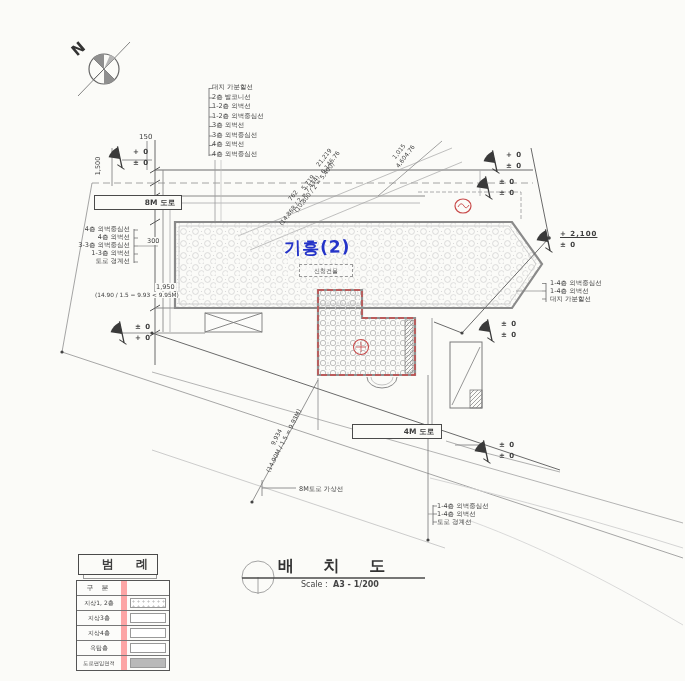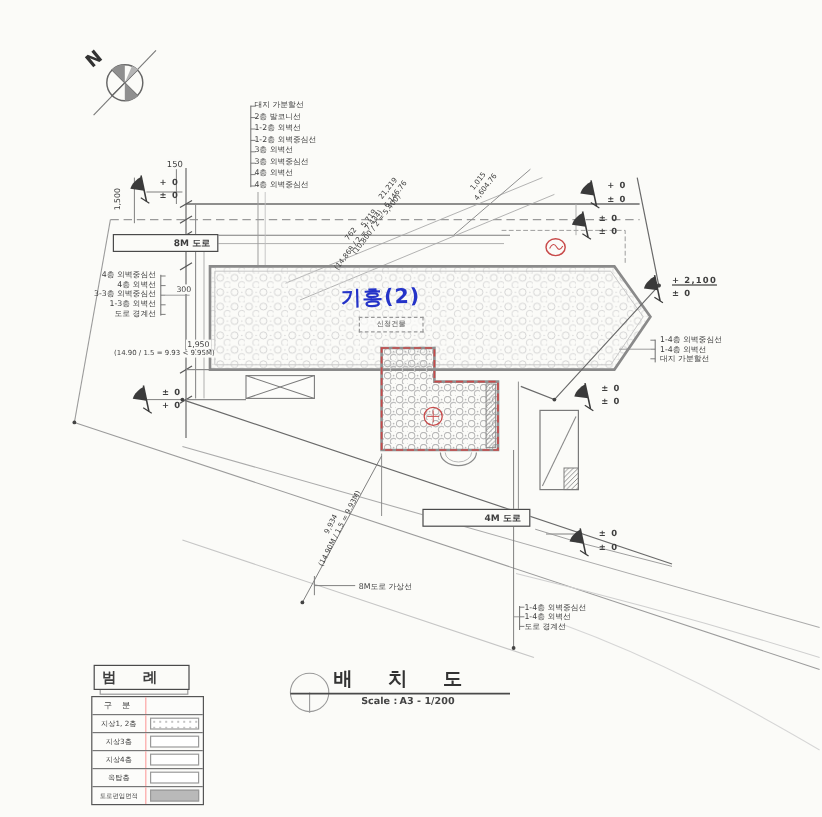--- a/index.html
+++ b/index.html
@@ -9,33 +9,33 @@
   .tiny{font-size:6.5px;line-height:1.45;}
   .stack div{white-space:nowrap;}
   .rot{position:absolute;text-align:center;font-size:6px;line-height:1.3;transform-origin:center;}
   .lvl{position:absolute;font-size:7px;line-height:1.5;font-weight:bold;letter-spacing:1px;}
   .roadbox{position:absolute;border:1px solid #4a4a4a;background:#fbfbf8;text-align:center;
            font-size:7.5px;font-weight:bold;line-height:13px;padding-left:44px;}
   .dim{position:absolute;font-size:6.5px;background:#fbfbf8;padding:0 1px;}
   
   #legend-title-shadow{position:absolute;left:83px;top:558px;width:72px;height:19px;border:1px solid #999;}
   #legend-title-box{position:absolute;left:78px;top:554px;width:72px;height:19px;border:1.5px solid #4a4a4a;
-      background:#fbfbf8;text-align:left;font-size:12px;font-weight:bold;letter-spacing:9px;line-height:19px;padding-left:6px;}
+      background:#fbfbf8;text-align:right;font-size:12px;font-weight:bold;letter-spacing:9px;line-height:19px;padding-left:6px;}
   #legend-table{position:absolute;left:76px;top:580px;width:92px;border:1.2px solid #555;background:#fcfcfa;}
   .lg-row{position:relative;height:14px;border-bottom:1px solid #777;display:flex;align-items:center;}
   .lg-row:last-child{border-bottom:none;}
-  .lg-label{width:44px;border-right:1px solid #fca5a5;height:100%;display:flex;align-items:center;justify-content:center;
+  .lg-label{width:44px;border-right:6px solid #fca5a5;height:100%;display:flex;align-items:center;justify-content:center;
             font-size:6px;letter-spacing:0;}
   .lg-sw-wrap{position:relative;flex:1;height:100%;}
   .sw{position:absolute;left:3px;right:3px;top:2px;bottom:2px;border:1px solid #999;background:#fff;}
   .sw.dots{background-image:radial-gradient(#c4c4c4 0.8px, transparent 1.3px);background-size:5px 5px;}
   .sw.gray{background:#b9b9b9;}
   
   #sheet-title{position:absolute;left:278px;top:556px;font-size:16px;font-weight:bold;letter-spacing:12px;color:#333;}
-  #scale-label{position:absolute;left:301px;top:580px;font-size:8px;color:#444;font-weight:bold;}
+  #scale-label{position:absolute;left:301px;top:580px;font-size:8px;color:#444;}
   #scale-value{position:absolute;left:333px;top:580px;font-size:8px;font-weight:bold;color:#444;}
   #building-label{position:absolute;left:284px;top:236px;font-size:17px;font-weight:bold;color:#2433c8;
                   letter-spacing:1px;transform:rotate(-1.5deg);}
   #building-sub{position:absolute;left:299px;top:264px;width:52px;height:11px;border:1px dashed #999;
                 text-align:center;font-size:6px;line-height:11px;color:#555;background:rgba(252,252,250,.6);}
   #north-label{position:absolute;left:72px;top:40px;font-size:15px;font-weight:bold;transform:rotate(-40deg);color:#333;}
 </style>
 </head>
 <body>
 

